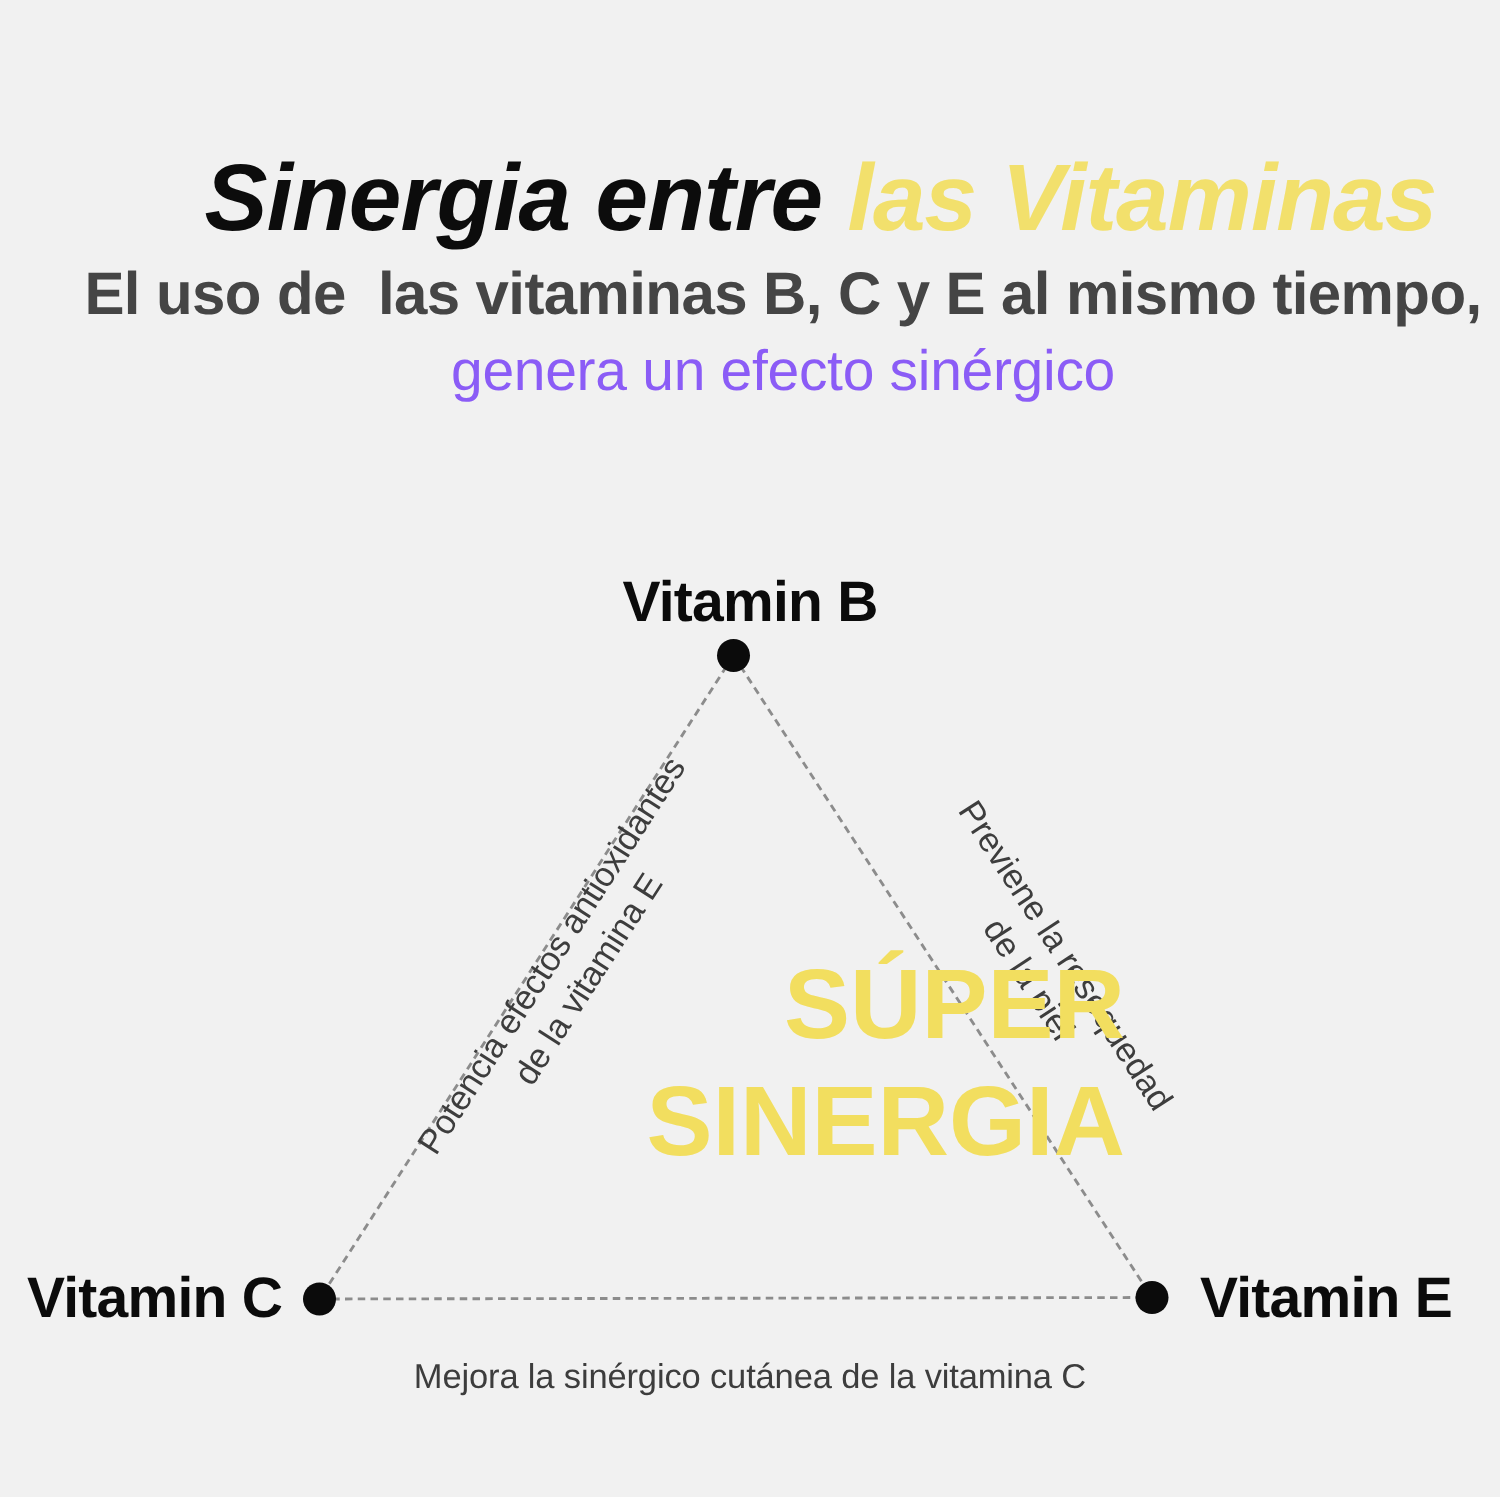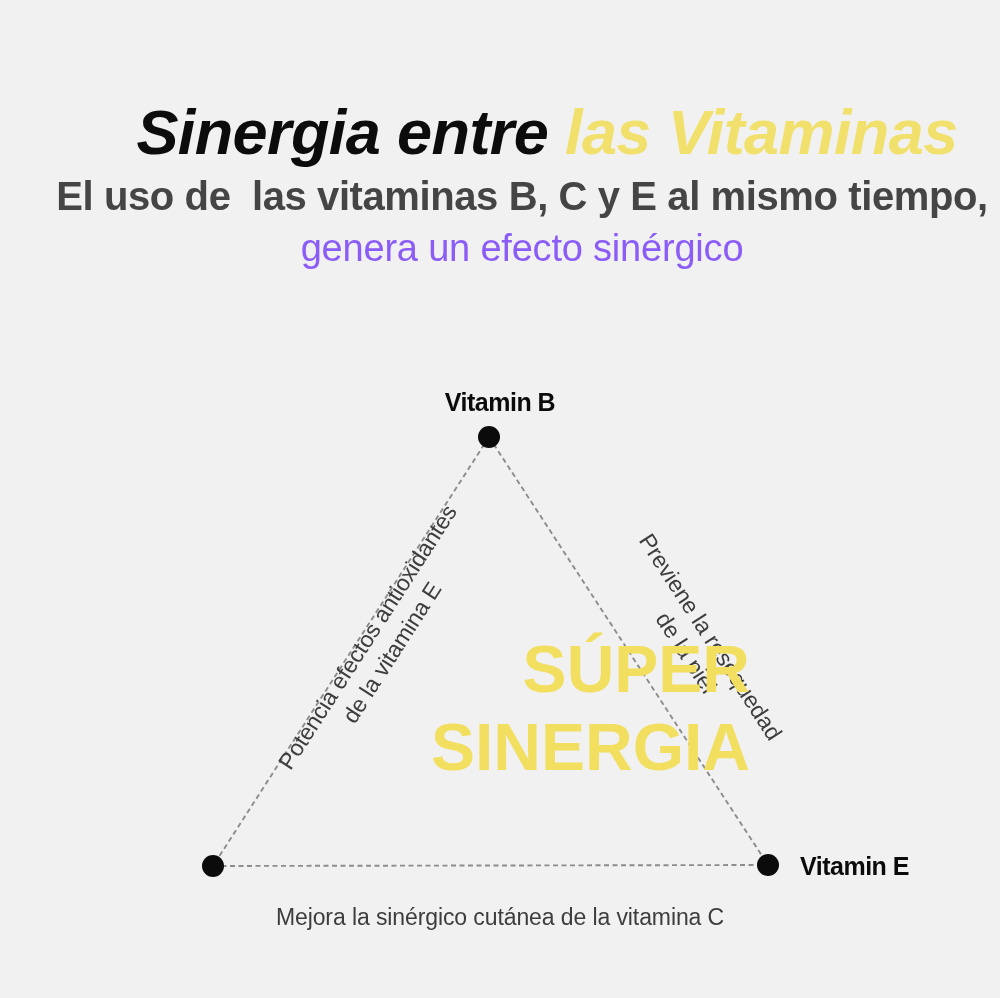--- a/index.html
+++ b/index.html
@@ -79,21 +79,21 @@
   .diagram-svg {
     position: absolute;
     left: 0;
     top: 0;
     width: 1000px;
     height: 640px;
   }
 
   .vertex-label {
     position: absolute;
-    font-size: 25px;
+    font-size: 38px;
     line-height: 40px;
     font-weight: 700;
     color: #0b0b0b;
     letter-spacing: -0.5px;
     white-space: nowrap;
   }
   .vertex-label.top   { left: 0;    top: 52px;  width: 1000px; text-align: center; }
   .vertex-label.left  { left: 18px; top: 516px; }
   .vertex-label.right { left: 800px;top: 516px; }
 
@@ -165,20 +165,21 @@
         <line id="ln-ce" x1="213" y1="536" x2="768" y2="535" stroke="#8c8c8c" stroke-width="1.9" stroke-dasharray="5 3.5" stroke-linecap="butt"></line>
       </g>
       <g>
         <circle id="dot-b" cx="489" cy="107" r="11" fill="#0b0b0b"></circle>
         <circle id="dot-c" cx="213" cy="536" r="11" fill="#0b0b0b"></circle>
         <circle id="dot-e" cx="768" cy="535" r="11" fill="#0b0b0b"></circle>
       </g>
     </svg>
 
     <div class="vertex-label top">Vitamin B</div>
+    <div class="vertex-label left">Vitamin C</div>
     <div class="vertex-label right">Vitamin E</div>
 
     <div class="edge-label left-edge" style="transform: rotate(-57.2445deg);">
       <span>Potencia efectos antioxidantes</span>
       <span>de la vitamina E</span>
     </div>
 
     <div class="edge-label right-edge" style="transform: rotate(56.9009deg);">
       <span>Previene la resequedad</span>
       <span>de la piel</span>

